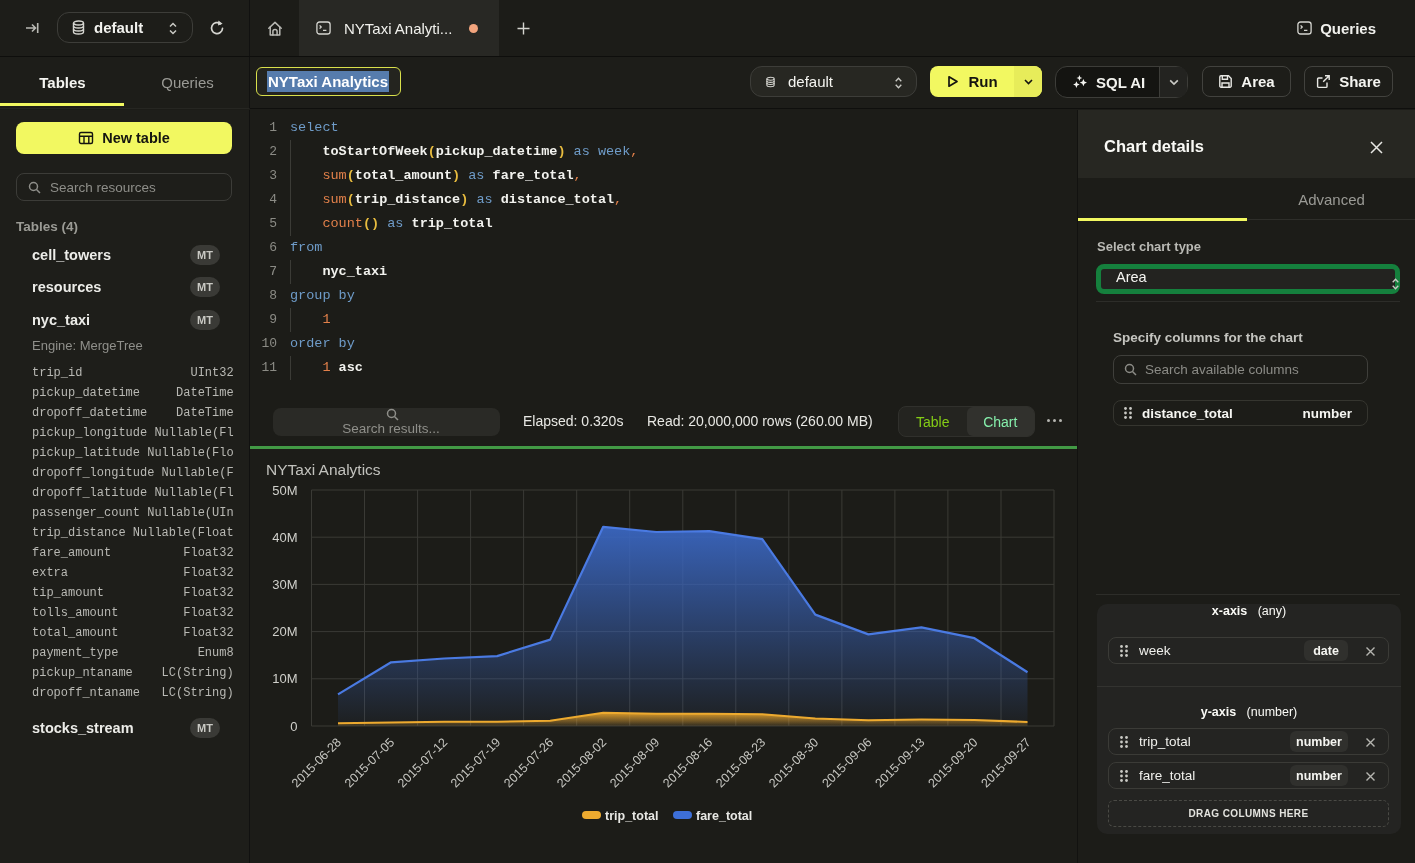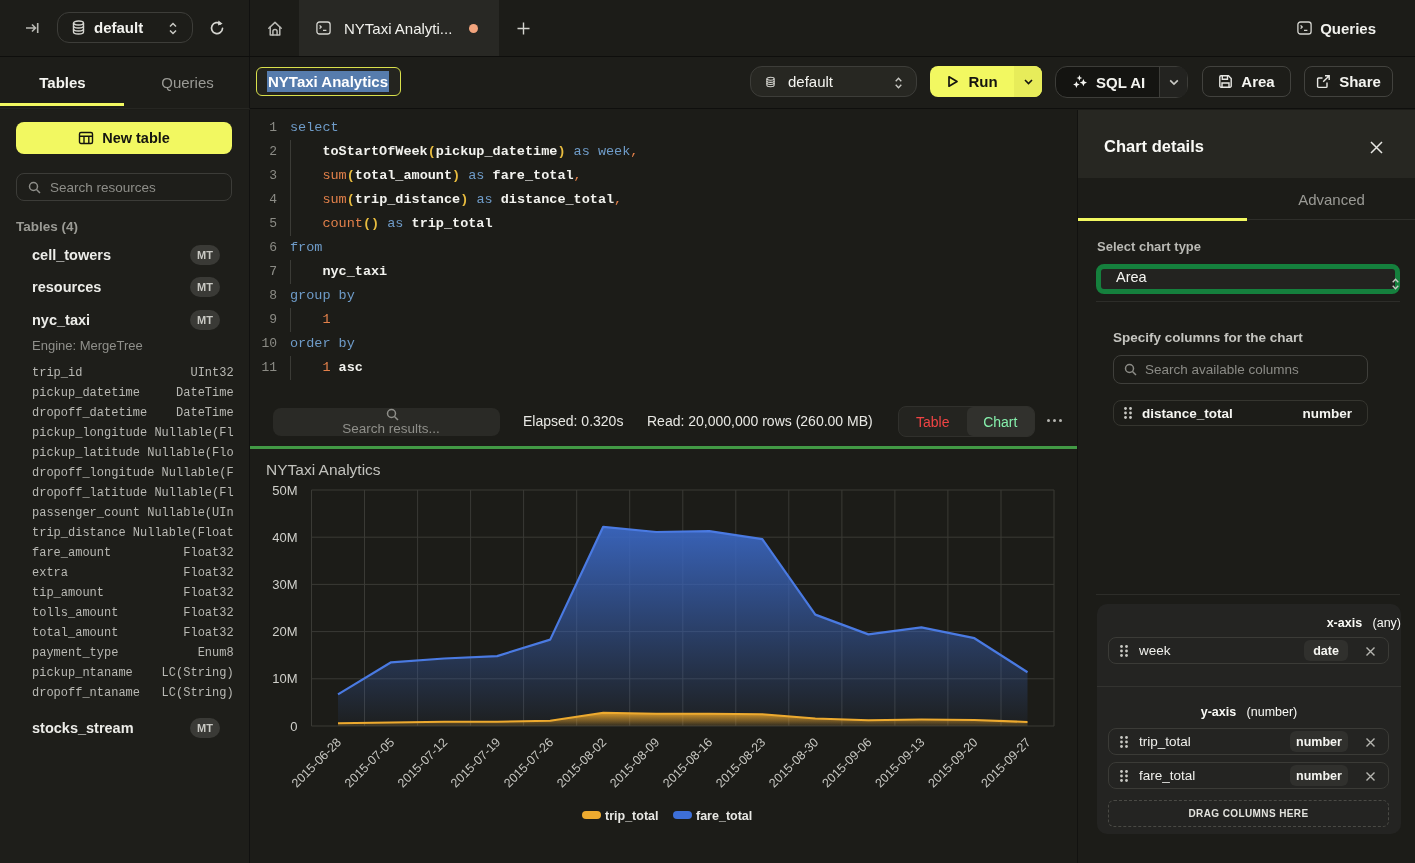--- a/index.html
+++ b/index.html
@@ -69,21 +69,21 @@
 .fn { color:#e2804a; font-weight:400; }
 .pr { color:#e8bc3f; font-weight:700; }
 .pu { color:#e2804a; font-weight:400; }
 .guide { position:absolute; left:40px; width:1px; background:#3b3b36; }
 #resultsbar { position:absolute; left:0; top:290px; width:827px; height:39px; }
 #ressearch { position:absolute; left:23px; top:8px; width:227px; height:28px; background:#2a2a26; border-radius:8px; display:flex; align-items:center;flex-direction:column; }
 #ressearch .ph { font-size:13.5px; color:#8f8f8a; margin-left:9px; }
 #elapsed { position:absolute; left:273px; top:13px; font-size:14px; color:#e8e8e4; }
 #readinfo { position:absolute; left:397px; top:13px; font-size:14px; color:#e8e8e4; }
 #toggle { position:absolute; left:648px; top:6px; width:137px; height:31px; background:#242420; border:1px solid #30302c; border-radius:8px; display:flex; }
-#toggle .seg { flex:1; display:flex; align-items:center; justify-content:center; font-size:14px; color:#ef4444; }
+#toggle .seg { flex:1; display:flex; align-items:center; justify-content:center; font-size:14px; color:#84cc16; }
 #toggle .seg.active { background:#31312d; border-radius:6px; color:#86efac; font-weight:400; }
 #dots { position:absolute; left:797px; top:19px; display:flex; gap:3px; }
 #dots i { width:3px; height:3px; border-radius:50%; background:#b5b5b0; }
 #greenline { position:absolute; left:0; top:336px; width:827px; height:3px; background:#429a45; }
 #chart { position:absolute; left:0; top:339px; width:827px; height:414px; }
 #charttitle { position:absolute; left:16px; top:12px; font-size:15.5px; color:#c2c2bd; }
 
 
 #panel { position:absolute; left:1077px; top:110px; width:338px; bottom:0; background:#1c1c18; border-left:1px solid #121210; }
 #paneltitle { position:absolute; left:26px; top:27px; font-size:16.5px; font-weight:700; color:#fafaf6; }
@@ -413,21 +413,21 @@
         <circle cx="2.5" cy="7" r="1.4"></circle>
         <circle cx="7.5" cy="7" r="1.4"></circle>
         <circle cx="2.5" cy="11.5" r="1.4"></circle>
         <circle cx="7.5" cy="11.5" r="1.4"></circle>
       </svg>
     <span class="nm">distance_total</span>
     <span class="num">number</span>
   </div>
   <div id="predivider" style="position:absolute; left:18px; top:484px; width:304px; height:1px; background:#2d2d29;"></div>
   <div id="axisbox">
-    <div class="axislbl" style="top:12px;text-align:right;"><b>x-axis</b>&nbsp;&nbsp; (any)</div>
+    <div class="axislbl" style="top:0;"><b>x-axis</b>&nbsp;&nbsp; (any)</div>
     <div class="fieldrow" style="top:33px;">
       <svg style="margin-left:10px" width="10" height="14" viewBox="0 0 10 14" fill="#c9c9c4">
           <circle cx="2.5" cy="2.5" r="1.4"></circle>
           <circle cx="7.5" cy="2.5" r="1.4"></circle>
           <circle cx="2.5" cy="7" r="1.4"></circle>
           <circle cx="7.5" cy="7" r="1.4"></circle>
           <circle cx="2.5" cy="11.5" r="1.4"></circle>
           <circle cx="7.5" cy="11.5" r="1.4"></circle>
         </svg>
       <span class="nm">week</span>

